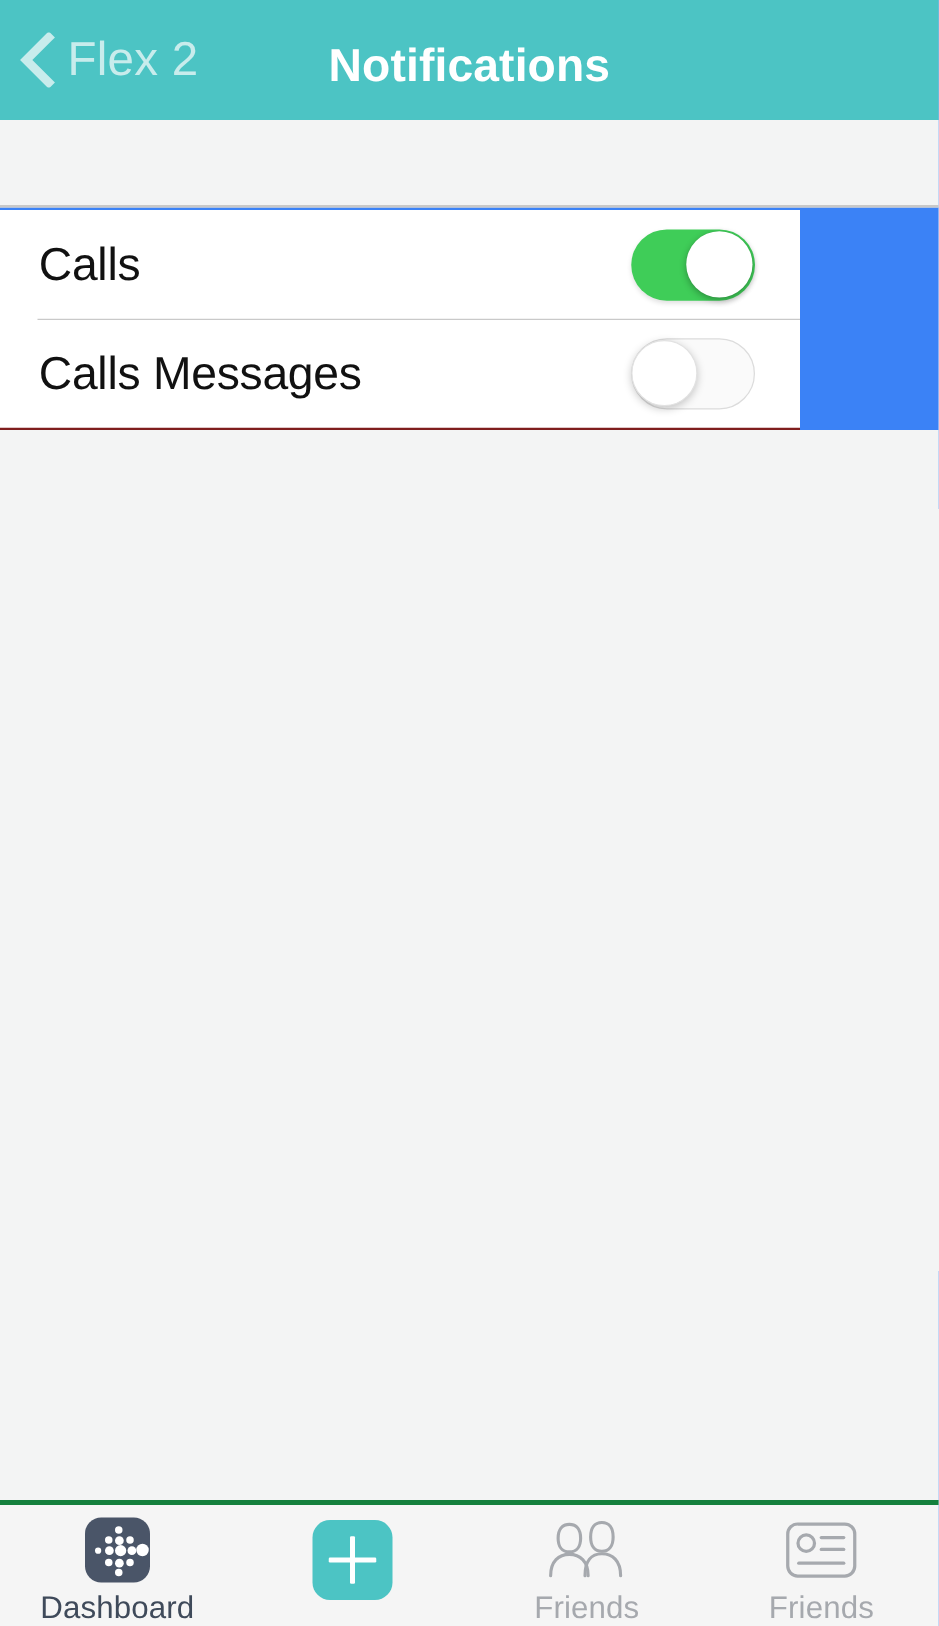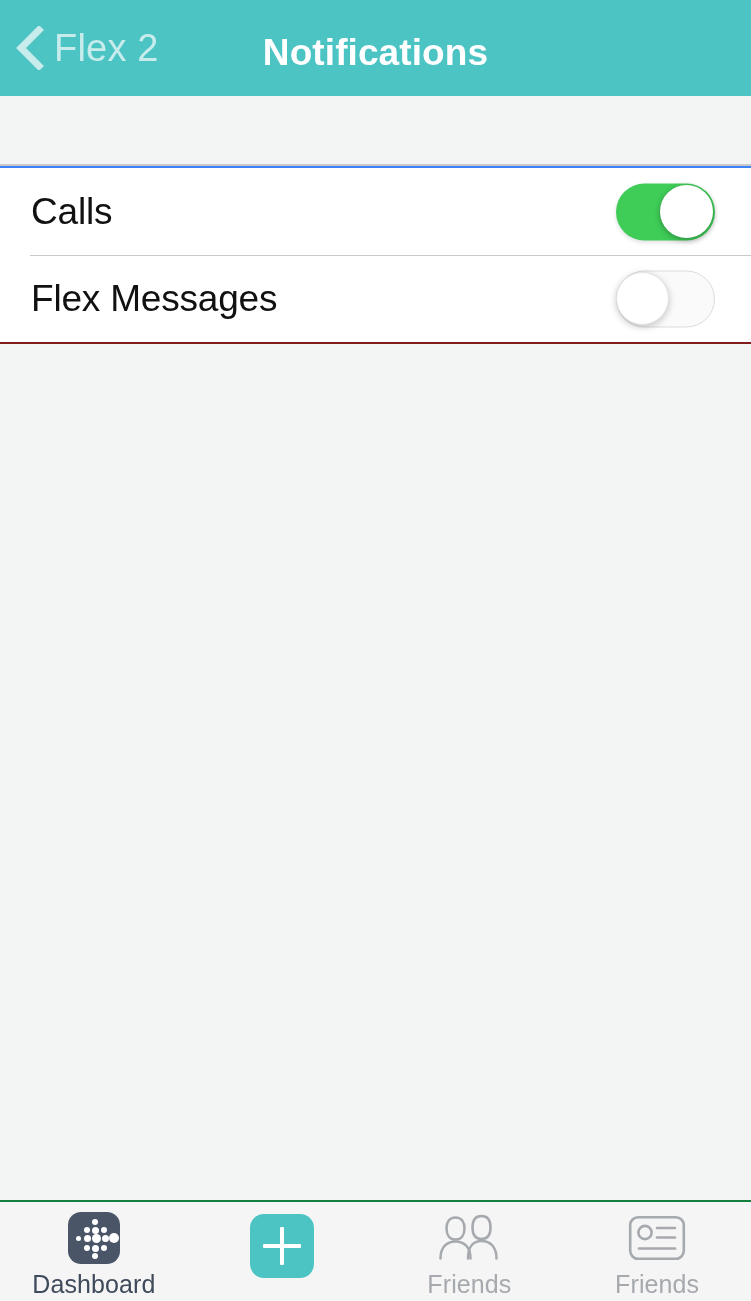--- a/index.html
+++ b/index.html
@@ -49,21 +49,21 @@
   .gap-band {
     position:absolute; top:96px; left:0;
     width:751px; height:70px;
     background:#f3f4f4;
     border-bottom:2px solid #c8c8c8;
   }
 
   
   .list {
     position:absolute; top:168px; left:0;
-    width:751px;
+    width:640px;
     background:#ffffff;
     border-bottom:2px solid #7f1d1d;
   }
   .list-row {
     position:relative;
     height:87px;
     display:flex; align-items:center;
     background:#ffffff;
     cursor:pointer;
   }
@@ -118,21 +118,21 @@
     position:absolute; top:344px; left:0;
     width:751px; height:856px;
     background:#f3f4f4;
   }
 
   
   .tabbar {
     position:absolute; bottom:0; left:0;
     width:751px; height:101px;
     background:#f5f5f5;
-    border-top:2px solid #15803d;
+    border-top:4px solid #15803d;
     display:flex;
   }
   .tab {
     flex:1 1 0;
     display:flex; flex-direction:column;
     align-items:center; justify-content:flex-start;
     padding-top:10px;
     cursor:pointer;
   }
   .tab-icon {
@@ -197,21 +197,21 @@
   <div class="list">
 
     <div class="list-row">
       <span class="row-label">Calls</span>
       <div class="switch on">
         <div class="knob"></div>
       </div>
     </div>
 
     <div class="list-row">
-      <span class="row-label">Flex Messages</span>
+      <span class="row-label">Calls Messages</span>
       <div class="switch off">
         <div class="knob"></div>
       </div>
     </div>
 
   </div>
 
   <div class="content-fill"></div>
 
   <div class="tabbar">

